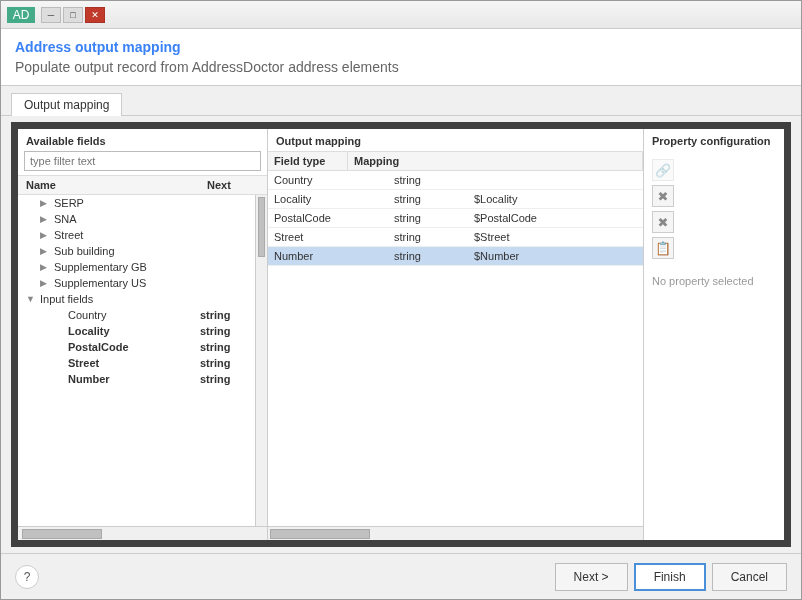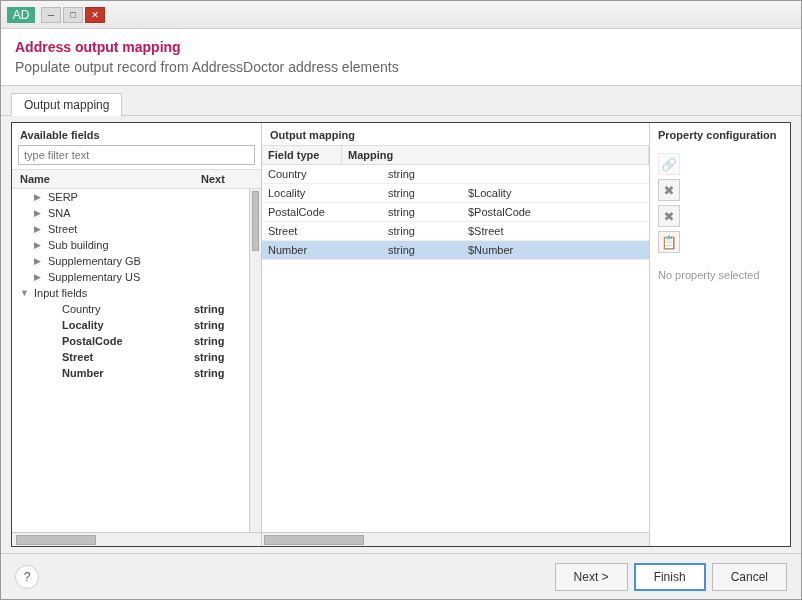--- a/index.html
+++ b/index.html
@@ -8,27 +8,27 @@
     .window { width: 802px; height: 600px; background: #f0f0f0; border: 1px solid #999; display: flex; flex-direction: column; }
 
     .title-bar { background: linear-gradient(to bottom, #f5f5f5, #e8e8e8); border-bottom: 1px solid #ccc; display: flex; align-items: center; padding: 4px 6px; height: 28px; }
     .title-bar-icon { width: 28px; height: 16px; margin-right: 6px; background: #4a8; display: flex; align-items: center; justify-content: center; font-size: 10px; color: white; }
     .title-bar-title { flex: 1; text-align: center; font-size: 12px; color: #333; }
     .title-bar-buttons { display: flex; gap: 2px; }
     .title-btn { width: 20px; height: 16px; background: #ddd; border: 1px solid #bbb; cursor: pointer; display: flex; align-items: center; justify-content: center; font-size: 9px; color: #333; }
     .title-btn.close { background: #c0392b; color: white; border-color: #a93226; }
 
     .header-section { background: white; border-bottom: 1px solid #ccc; padding: 10px 14px 10px 14px; }
-    .header-title { font-size: 14px; font-weight: bold; color: #be185d; margin-bottom: 4px; }
+    .header-title { font-size: 14px; font-weight: bold; color: #3b82f6; margin-bottom: 4px; }
     .header-subtitle { font-size: 14px; color: #666; }
 
     .tab-bar { background: #f0f0f0; border-bottom: 1px solid #ccc; padding: 6px 10px 0 10px; display: flex; }
     .tab { background: white; border: 1px solid #ccc; border-bottom: none; padding: 4px 12px; font-size: 12px; cursor: pointer; position: relative; top: 1px; color: #333; }
 
-    .main-content { display: flex; flex: 1; overflow: hidden; background: white; margin: 6px 10px; border: 1px solid #404040; }
+    .main-content { display: flex; flex: 1; overflow: hidden; background: white; margin: 6px 10px; border: 7px solid #404040; }
 
     .left-panel { width: 250px; border-right: 1px solid #ccc; display: flex; flex-direction: column; }
     .panel-title { font-size: 11px; font-weight: bold; color: #333; padding: 6px 8px 4px 8px; }
     .filter-input { margin: 0 6px 4px 6px; padding: 3px 5px; border: 1px solid #bbb; background: white; color: #999; font-size: 11px; }
     .tree-header { display: flex; background: #f5f5f5; border-top: 1px solid #ddd; border-bottom: 1px solid #ddd; padding: 3px 0; }
     .tree-header-name { flex: 1; padding-left: 8px; font-size: 11px; font-weight: bold; color: #333; }
     .tree-header-type { width: 60px; font-size: 11px; font-weight: bold; color: #333; }
     .tree-scroll { flex: 1; overflow-y: auto; overflow-x: hidden; border-right: none; position: relative; }
     .tree-scroll-inner { min-height: 100%; }
     .tree-item { display: flex; align-items: center; padding: 2px 0 2px 8px; cursor: pointer; color: #333; }

